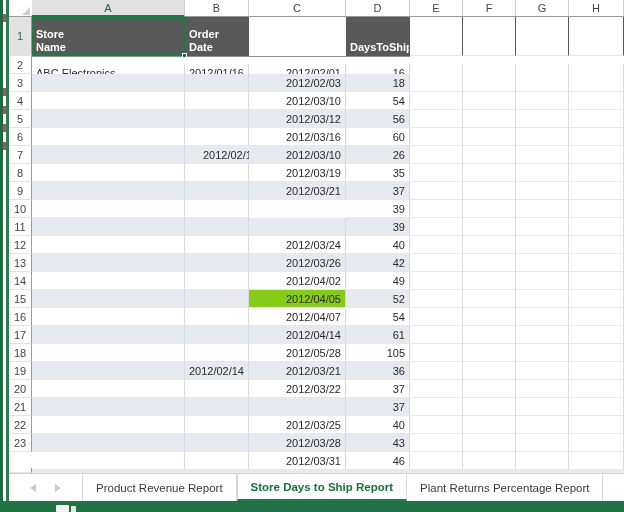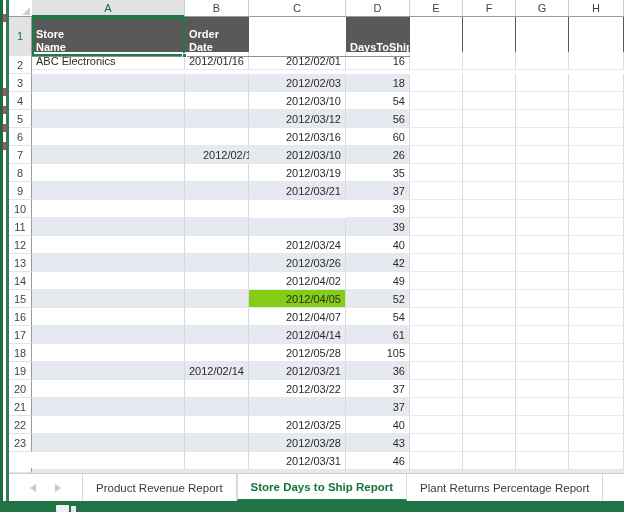--- a/index.html
+++ b/index.html
@@ -329,21 +329,21 @@
               <span class="hdr-line">&nbsp;</span>
               <span class="hdr-line">DaysToShip</span>
             </span>
           </div>
           <div class="cell txt outside" style="left: 378px; width: 53px; background: rgb(255, 255, 255); border-bottom: 1px solid rgb(233, 233, 233);"></div>
           <div class="cell txt outside" style="left: 431px; width: 53px; background: rgb(255, 255, 255); border-bottom: 1px solid rgb(233, 233, 233);"></div>
           <div class="cell txt outside" style="left: 484px; width: 53px; background: rgb(255, 255, 255); border-bottom: 1px solid rgb(233, 233, 233);"></div>
           <div class="cell txt outside" style="left: 537px; width: 55px; background: rgb(255, 255, 255); border-bottom: 1px solid rgb(233, 233, 233);"></div>
         </div>
         <div class="rowhead selected" style="top: 17px; height: 39px; line-height: 39px;">1</div>
-        <div class="row plain" style="top: 52px; height: 18px;">
+        <div class="row plain" style="top: 64px; height: 18px;">
           <div class="cell txt" style="left: 0px; width: 153px; background: rgb(255, 255, 255);">ABC Electronics</div>
           <div class="cell num" style="left: 153px; width: 64px; background: rgb(255, 255, 255);">2012/01/16</div>
           <div class="cell num" style="left: 217px; width: 97px; background: rgb(255, 255, 255);">2012/02/01</div>
           <div class="cell num" style="left: 314px; width: 64px; background: rgb(255, 255, 255);">16</div>
           <div class="cell txt outside" style="left: 378px; width: 53px;"></div>
           <div class="cell txt outside" style="left: 431px; width: 53px;"></div>
           <div class="cell txt outside" style="left: 484px; width: 53px;"></div>
           <div class="cell txt outside" style="left: 537px; width: 55px;"></div>
         </div>
         <div class="rowhead" style="top: 56px; height: 18px; line-height: 18px;">2</div>

